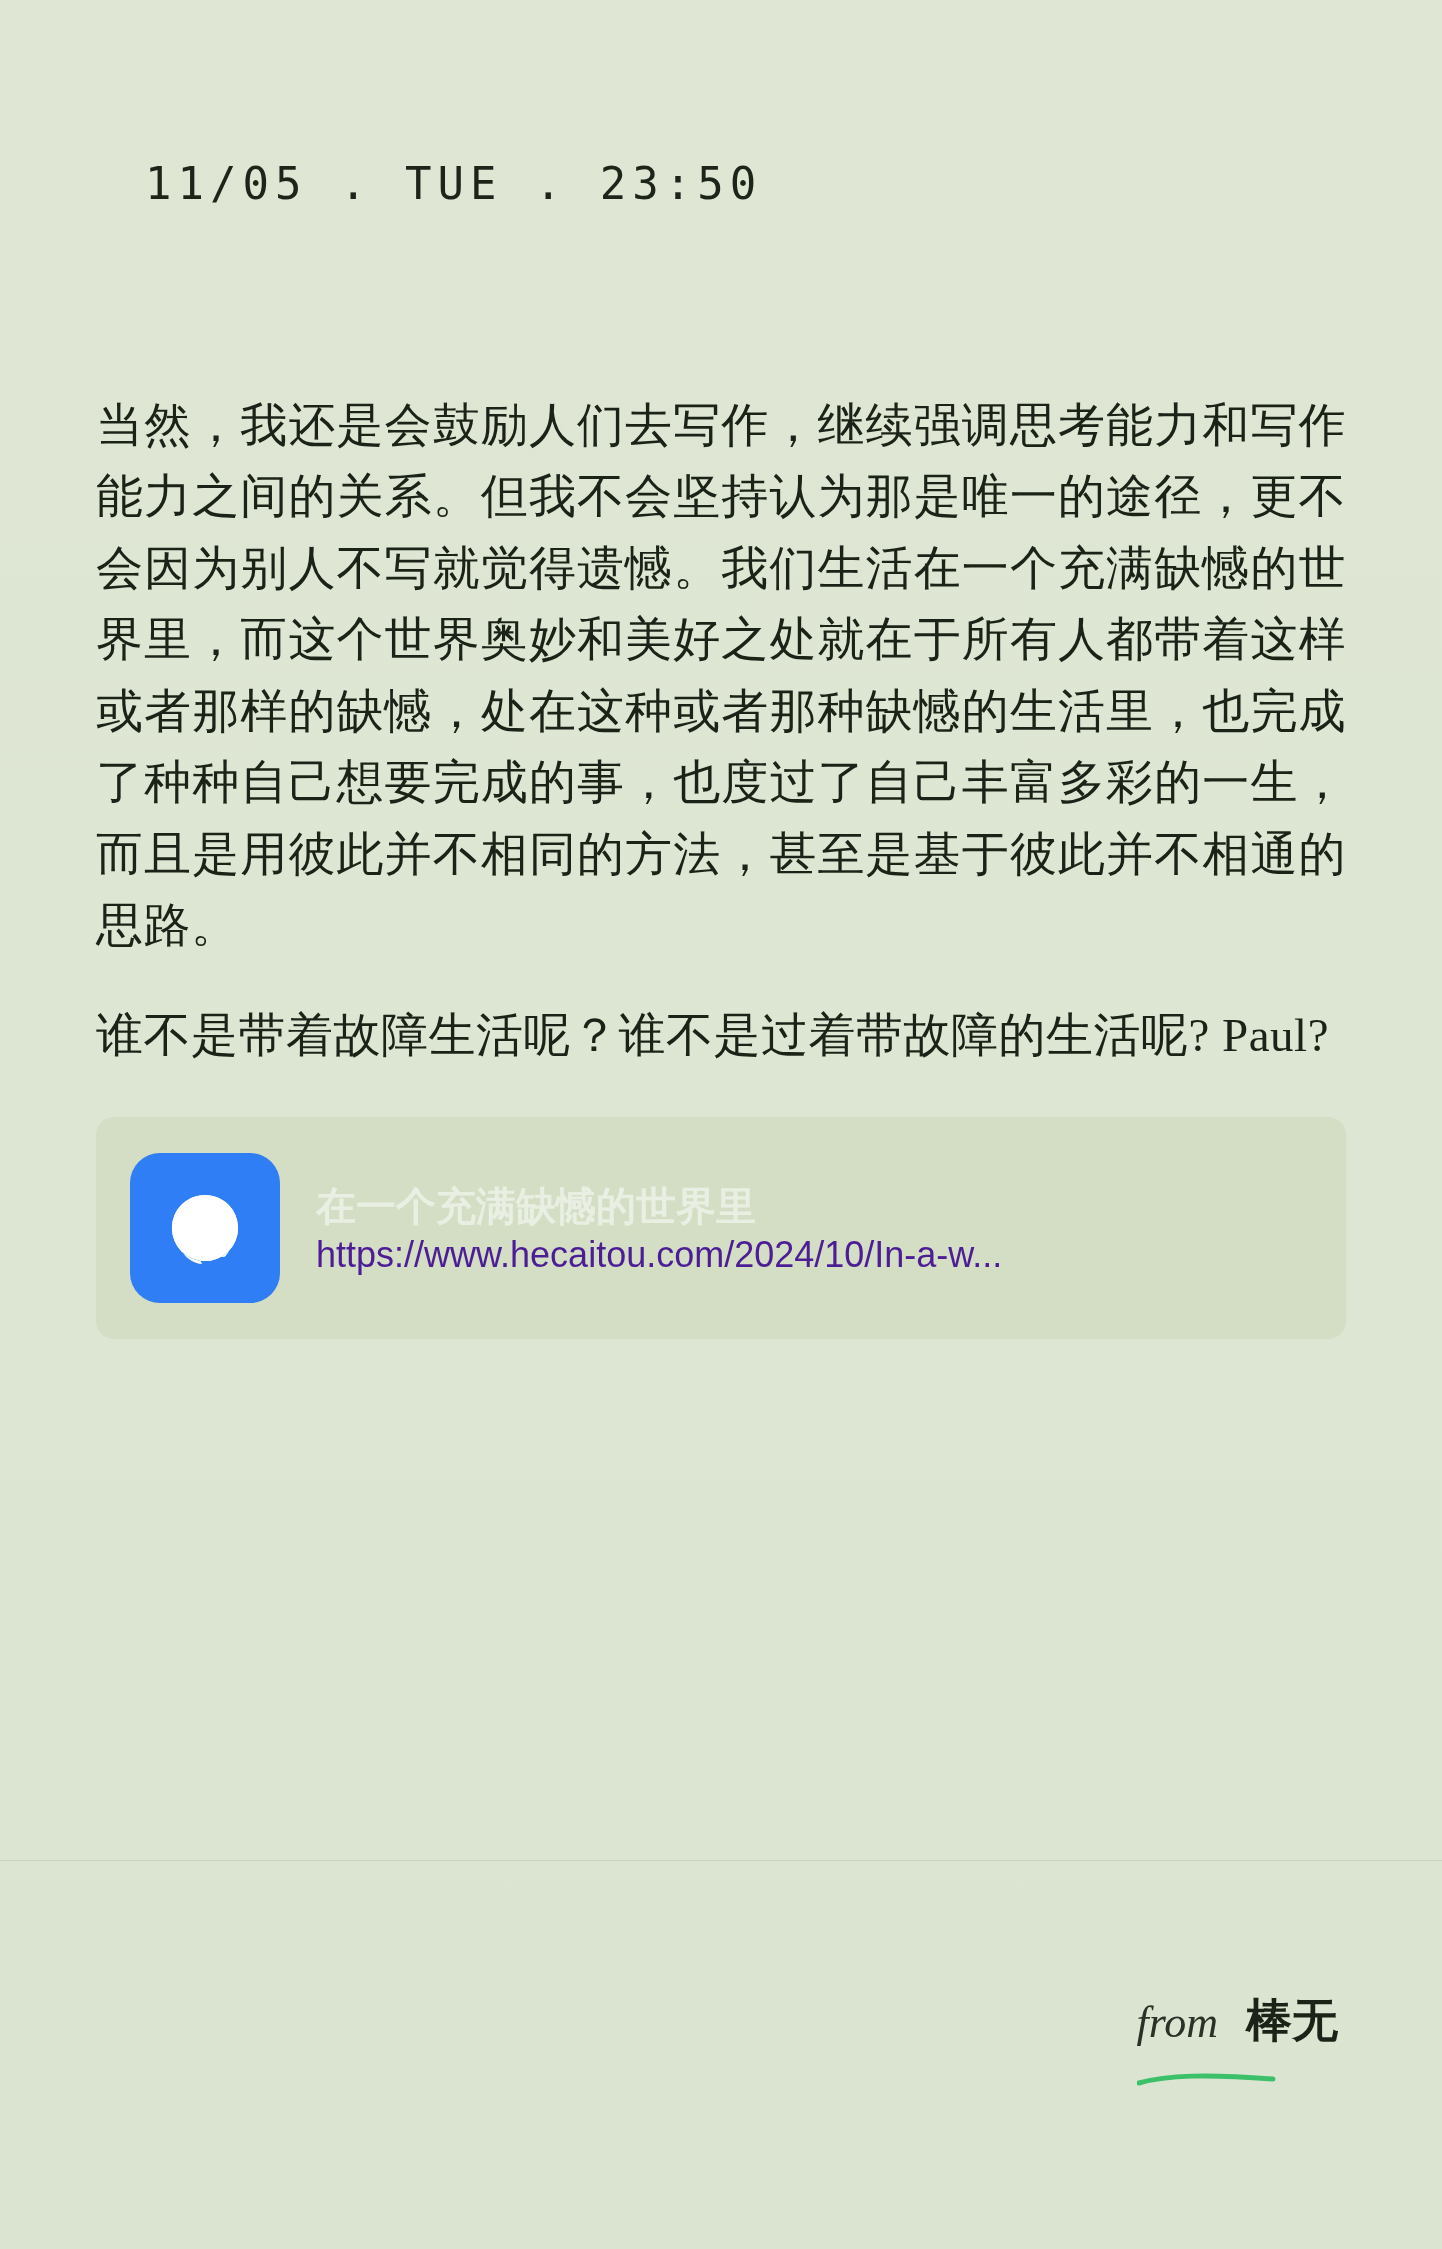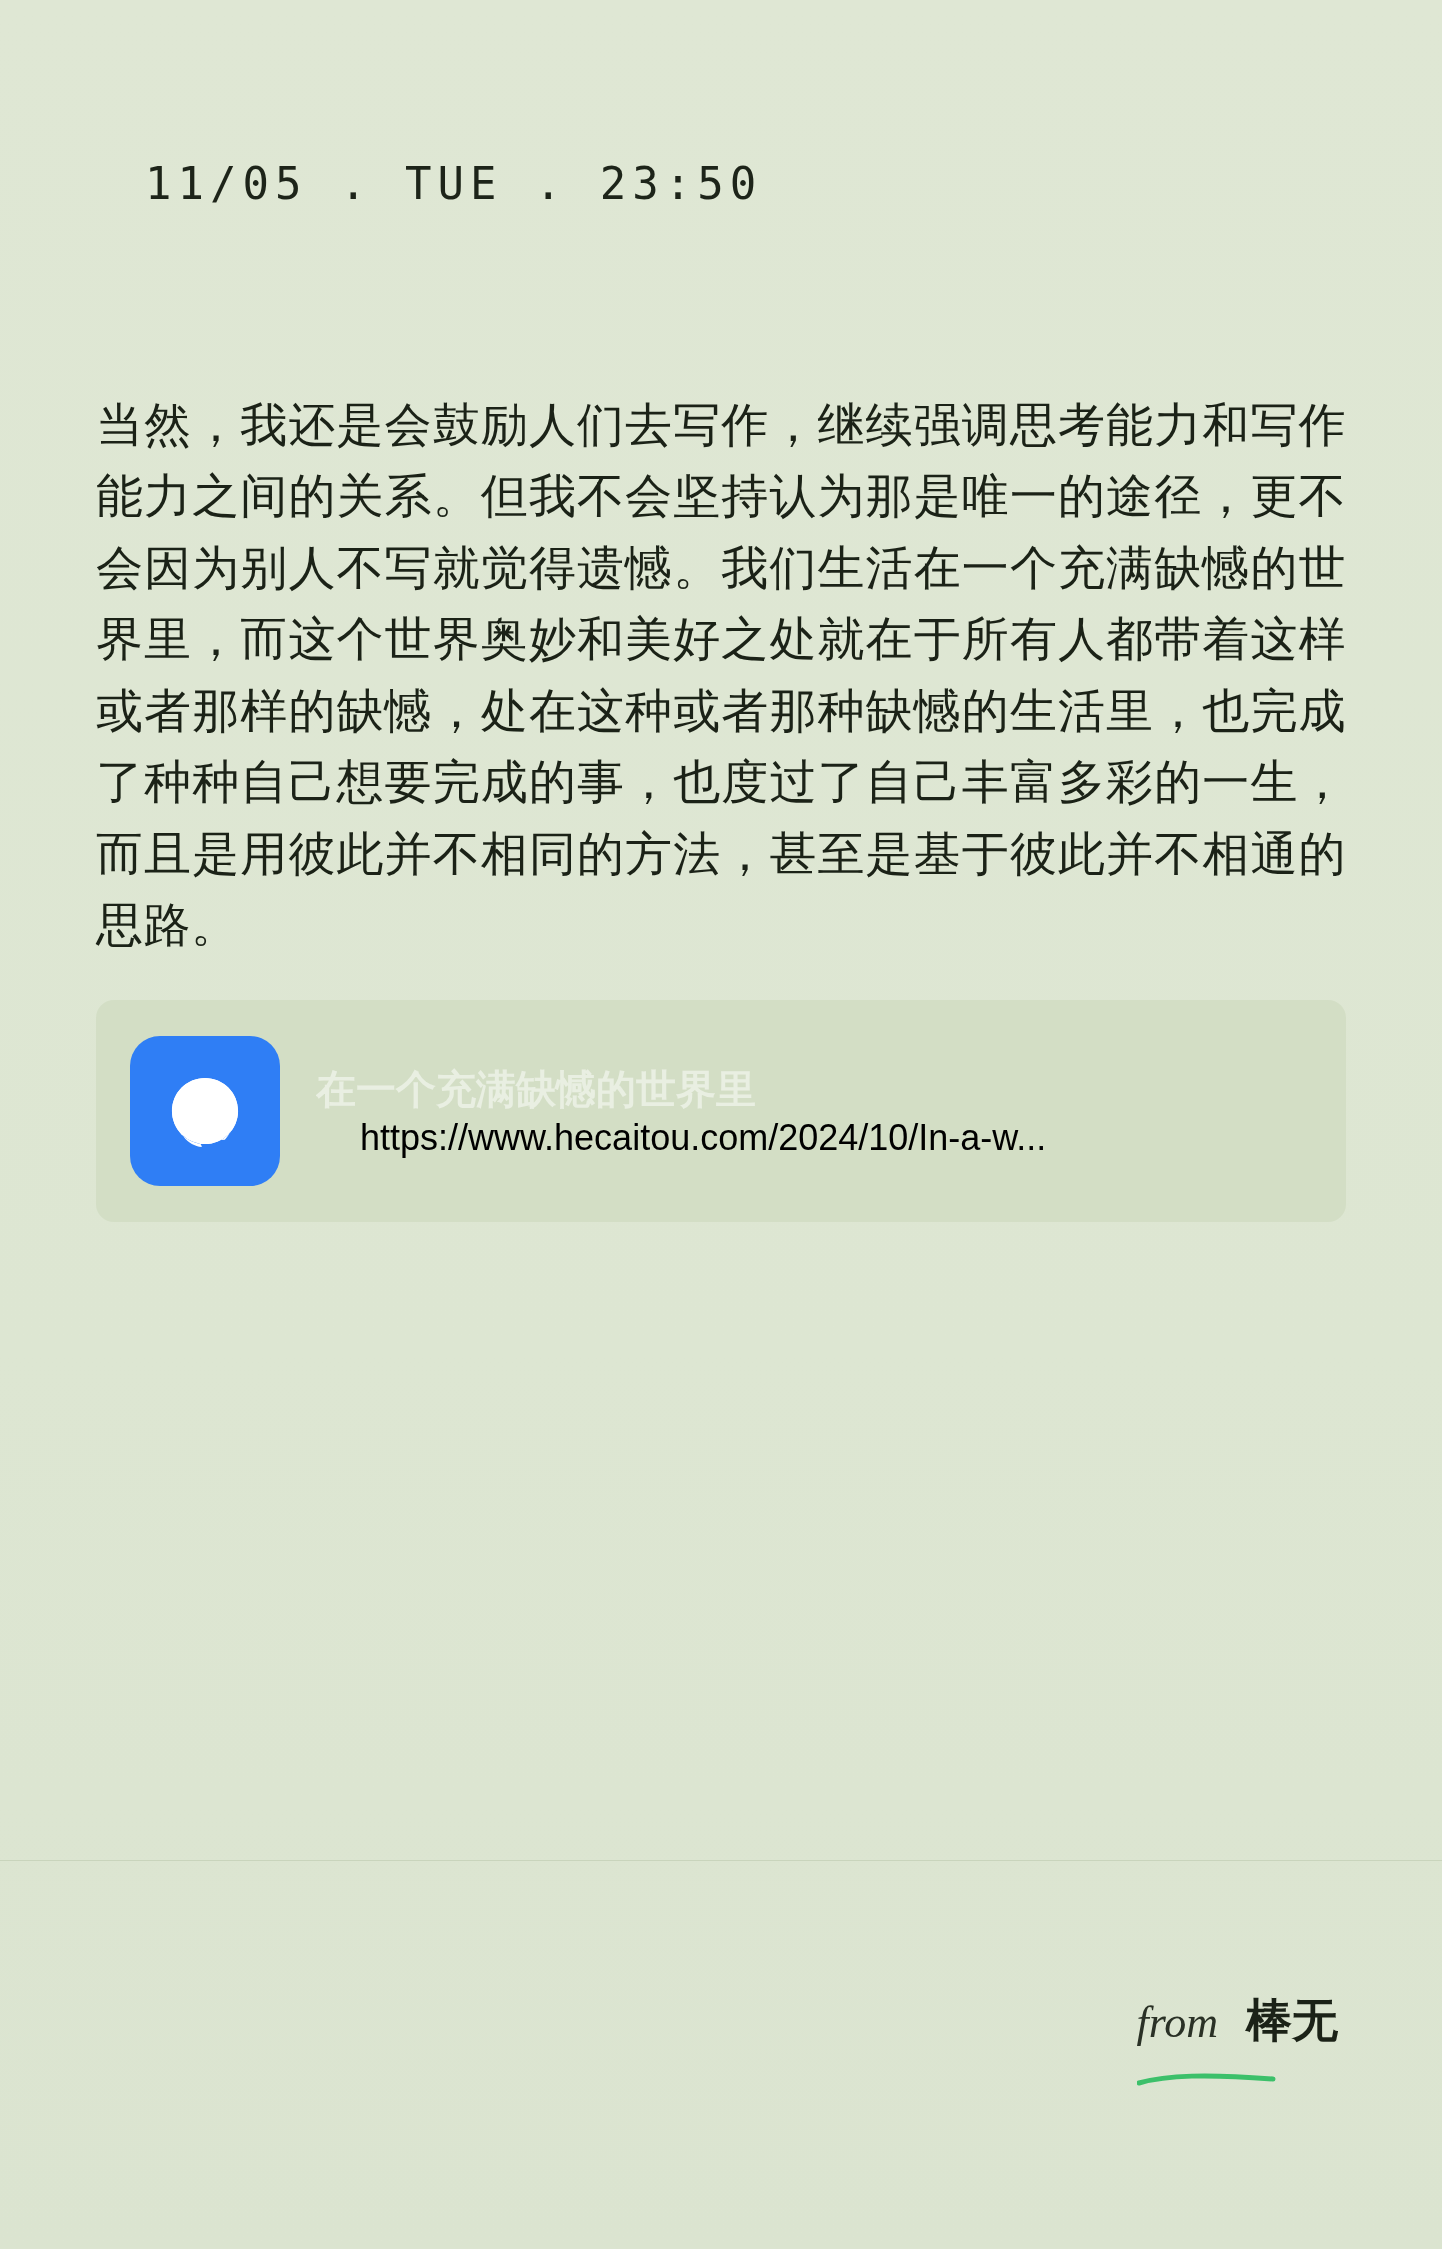--- a/index.html
+++ b/index.html
@@ -93,25 +93,24 @@
     font-weight: bold;
     color: #e9efe2;
     white-space: nowrap;
     overflow: hidden;
     text-overflow: ellipsis;
   }
 
   .link-url {
     font-family: "Liberation Sans", sans-serif;
     font-size: 36px;
-    color: #000000;
+    color: #4c1d95;
     white-space: nowrap;
     overflow: hidden;
     text-overflow: ellipsis;
-    margin-left: 44px;
   }
 
   .divider {
     position: absolute;
     left: 0;
     top: 1860px;
     width: 1442px;
     height: 1px;
     background: #c9d4bc;
   }
@@ -153,20 +152,21 @@
 </style>
 </head>
 <body>
 
 <div class="page">
 
   <div class="timestamp">11/05 . TUE . 23:50</div>
 
   <div class="content">
     <p class="para first">当然，我还是会鼓励人们去写作，继续强调思考能力和写作能力之间的关系。但我不会坚持认为那是唯一的途径，更不会因为别人不写就觉得遗憾。我们生活在一个充满缺憾的世界里，而这个世界奥妙和美好之处就在于所有人都带着这样或者那样的缺憾，处在这种或者那种缺憾的生活里，也完成了种种自己想要完成的事，也度过了自己丰富多彩的一生，而且是用彼此并不相同的方法，甚至是基于彼此并不相通的思路。</p>
+    <p class="para second">谁不是带着故障生活呢？谁不是过着带故障的生活呢? Paul?</p>
 
     <div class="link-card">
       <div class="link-favicon">
         <svg width="92" height="92" viewBox="0 0 64 64" aria-hidden="true">
           <circle cx="32" cy="32" r="23" fill="#ffffff"></circle>
           <path d="M32 9c-12.7 0-23 10.3-23 23s10.3 23 23 23 23-10.3 23-23S44.7 9 32 9zm0 5.5c2.1 0 3.6 1.8 4.8 3.6 1 1.6.4 3.3-1 4.4-1.6 1.2-3.9 1-5.4 2.4-1.4 1.3-1.1 3.4-2.6 4.6-1.5 1.2-3.8.8-5.2 2.1-1.2 1.1-1.3 2.9-2.6 3.8-1.2.8-2.8.5-4-.2-.5-1.9-.6-3.9-.2-5.9 1.7-8.1 8.5-14.2 16.2-14.8zm-13.6 31c1.5-.3 3.1.1 4.2 1.2 1.4 1.4 1.3 3.6 2.4 5.1 1 1.4 2.8 1.9 3.9 3.2.5.6.8 1.3.9 2.1-5-.6-9.4-3.2-12.4-6.9-.4-.5-.7-1-1-1.6.6-1.2 1.2-2.4 2-3.1zm24.4 6.6c-.6-1.6-.3-3.4.5-4.9.9-1.7 2.4-3.1 2.8-5 .3-1.6-.3-3.2-1.4-4.3-1.3-1.3-3.2-1.6-5-1.7-2.3-.1-4.7.2-6.8-.7-1.4-.6-2.5-1.9-2.4-3.5.1-1.5 1.3-2.7 2.7-3.2 2.2-.8 4.7-.3 6.9-1.2 1.6-.7 2.9-2.2 4.6-2.5 4 3.3 6.5 8.3 6.5 13.9 0 5.1-2.1 9.7-5.4 13z" fill="#ffffff"></path>
         </svg>
       </div>
       <div class="link-text">
         <div class="link-title">在一个充满缺憾的世界里</div>

